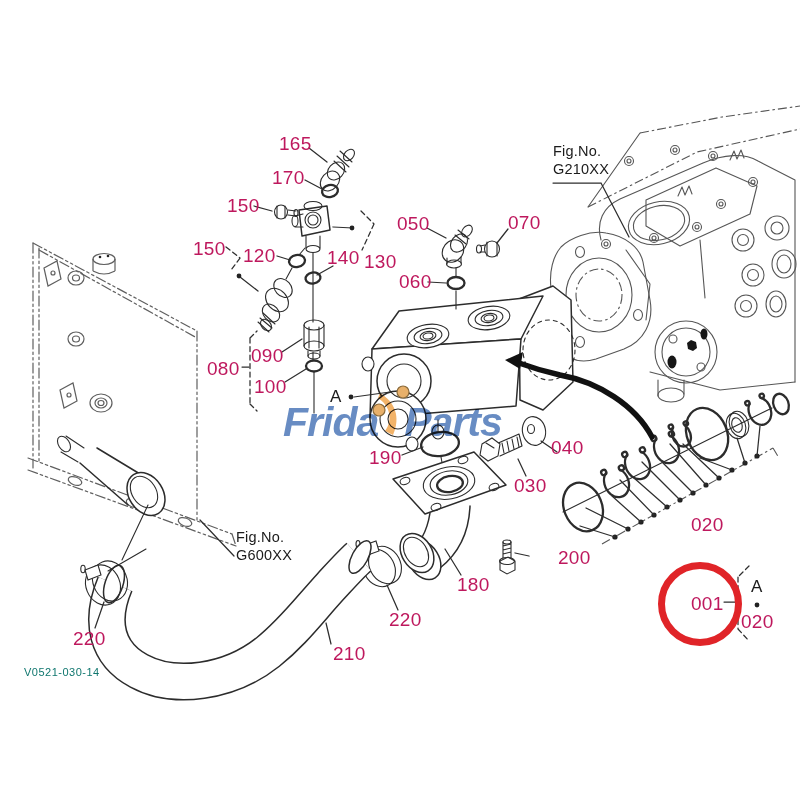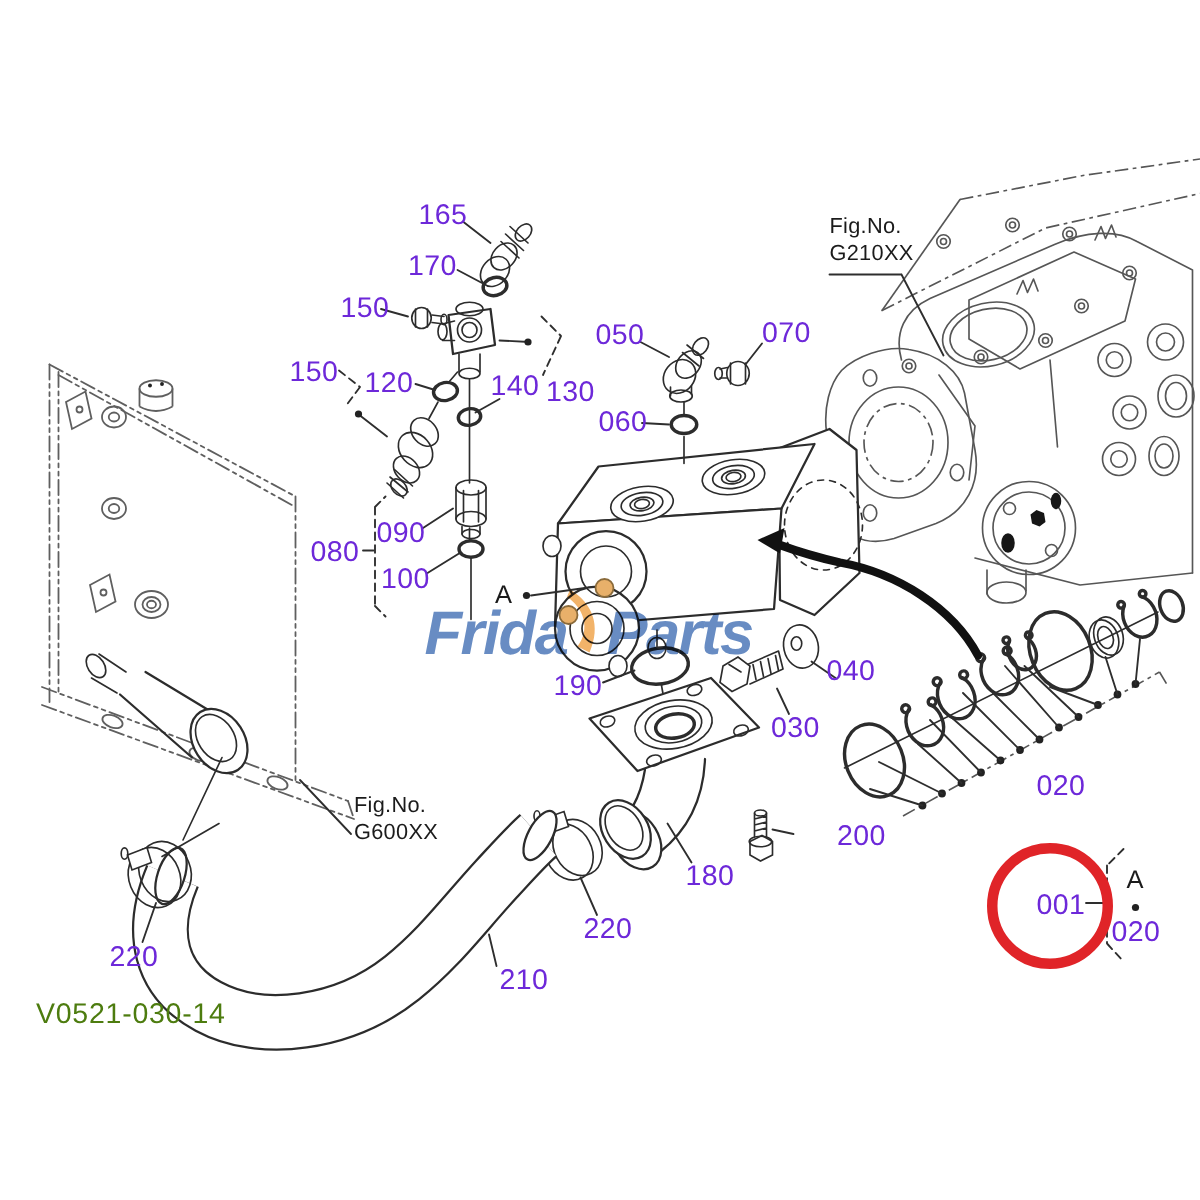--- a/index.html
+++ b/index.html
@@ -16,25 +16,25 @@
   .ph{stroke:#5f5f5f;fill:none;stroke-width:1.2;stroke-dasharray:10 3 2.5 3 2.5 3;stroke-linecap:round;}
   .phs{stroke:#5f5f5f;fill:none;stroke-width:1.2;}
   .tr{stroke:#565656;fill:none;stroke-width:1.1;stroke-linecap:round;stroke-linejoin:round;}
   .trd{stroke:#565656;fill:none;stroke-width:1.1;stroke-dasharray:9 3 2.5 3;}
   .lead{stroke:#2e2e2e;fill:none;stroke-width:1.25;stroke-linecap:round;}
   .dash{stroke:#2e2e2e;fill:none;stroke-width:1.25;stroke-dasharray:5 3.5;stroke-linecap:round;}
   .dot{fill:#222;stroke:none;}
   .ink{fill:#161616;stroke:none;}
 
   
-  .callout{position:absolute;font-size:19px;color:#6d28d9;letter-spacing:.3px;
+  .callout{position:absolute;font-size:19px;color:#be185d;letter-spacing:.3px;
            line-height:1;white-space:nowrap;}
   .marker{position:absolute;font-size:17px;color:#1b1b1b;line-height:1;}
   .figref{position:absolute;font-size:14.5px;line-height:1.25;color:#1b1b1b;letter-spacing:.2px;}
-  .code{position:absolute;font-size:19px;color:#4d7c0f;letter-spacing:.5px;line-height:1;}
+  .code{position:absolute;font-size:11px;color:#0f766e;letter-spacing:.5px;line-height:1;}
 
   
   .watermark{position:absolute;left:283px;top:378px;display:flex;align-items:center;
              mix-blend-mode:multiply;opacity:.78;pointer-events:none;}
   .wm-blue{font-style:italic;font-weight:bold;font-size:41px;letter-spacing:-1px;
            color:#3d6cb2;line-height:1;margin-top:24px;}
   .wm-arrow{position:relative;top:3px;margin:0 -2px;}
 </style>
 </head>
 <body>

